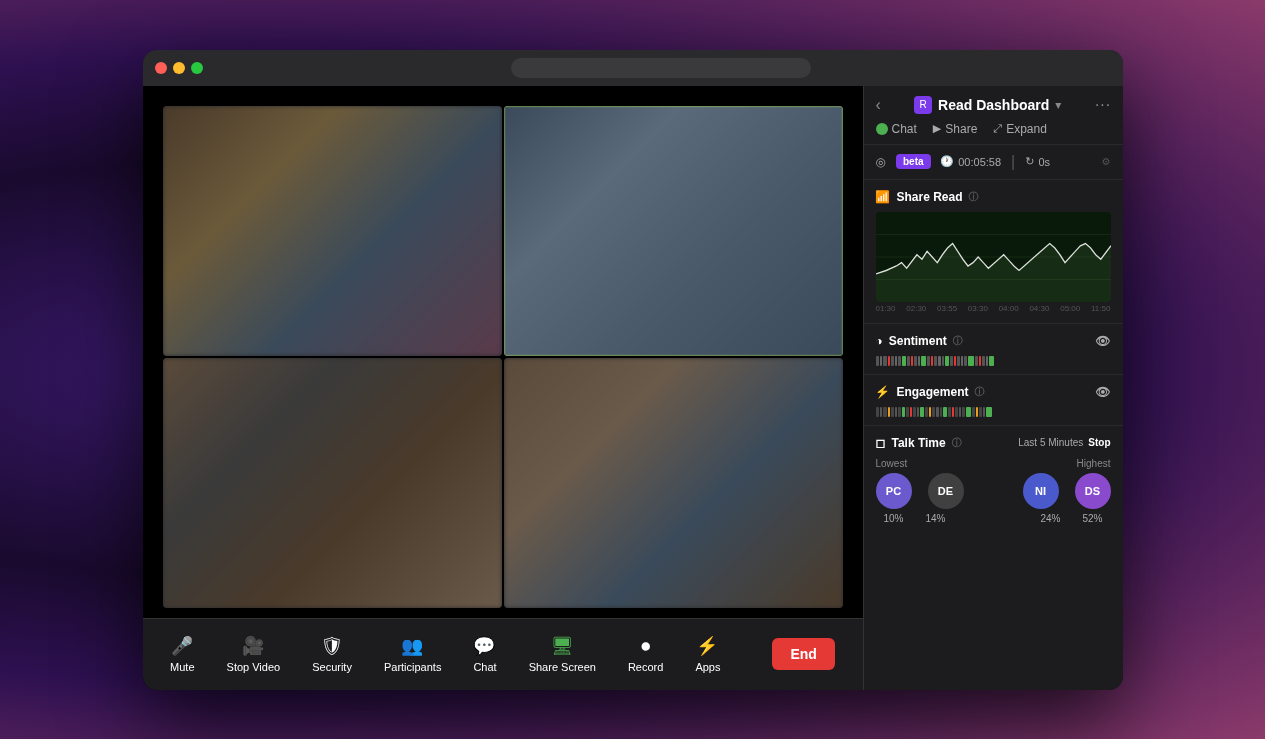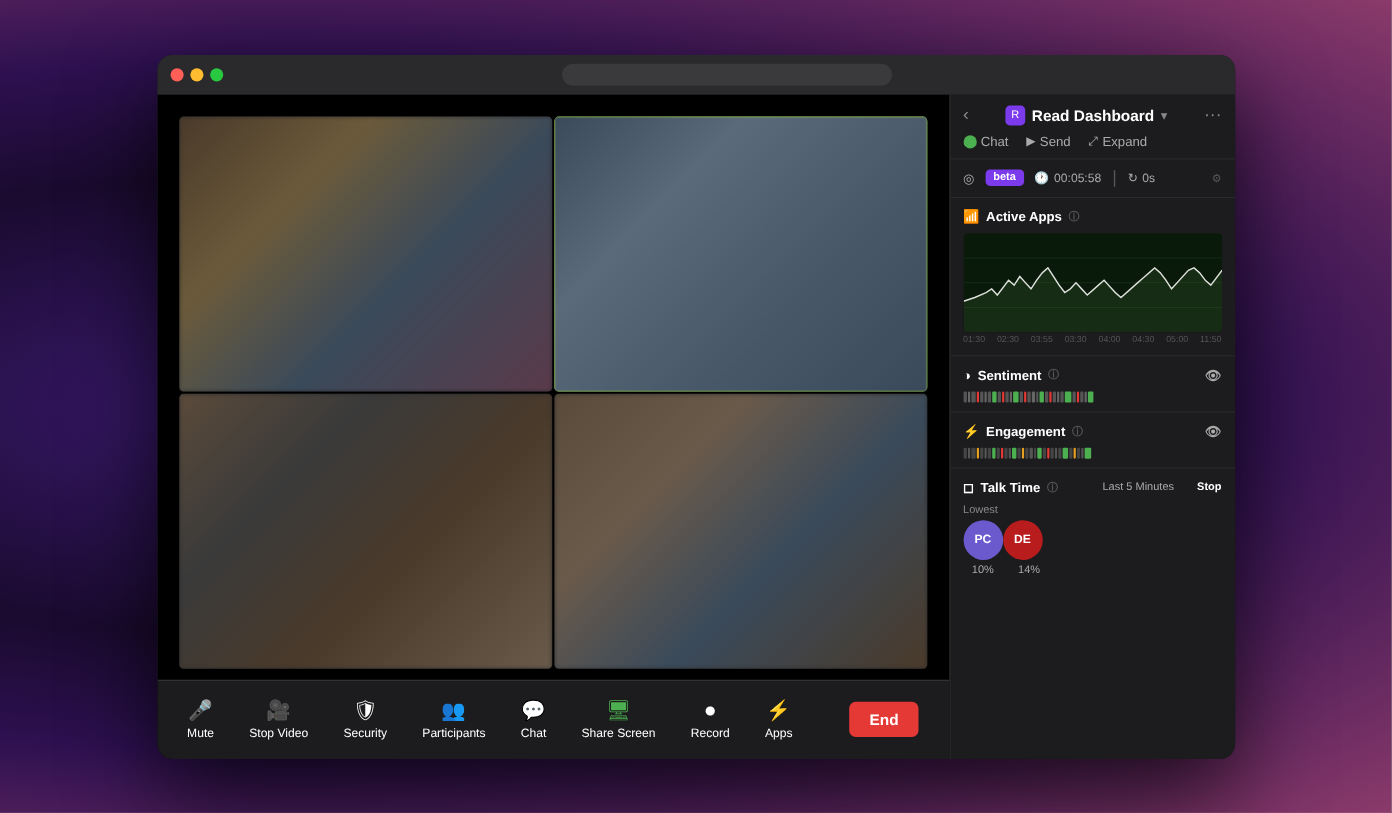--- a/index.html
+++ b/index.html
@@ -271,21 +271,21 @@
     .talk-time-title {
       display: flex;
       align-items: center;
       gap: 6px;
       color: #fff;
       font-size: 12px;
       font-weight: 600;
     }
     .talk-time-tabs {
       display: flex;
-      gap: 21px;
+      gap: 5px;
       font-size: 10px;
       color: #aaa;
     }
     .talk-time-tab.active { color: #fff; font-weight: 600; }
     .talk-time-content {
       display: flex;
       justify-content: space-between;
       align-items: flex-start;
     }
     .talk-group {
@@ -293,35 +293,35 @@
       flex-direction: column;
       align-items: flex-start;
       gap: 4px;
     }
     .talk-group-label {
       font-size: 10px;
       color: #888;
     }
     .avatar-row {
       display: flex;
-      gap: 0;
+      gap: 16px;
     }
     .avatar {
       width: 36px;
       height: 36px;
       border-radius: 50%;
       display: flex;
       align-items: center;
       justify-content: center;
       font-size: 11px;
       font-weight: 700;
       color: #fff;
     }
     .avatar-pc { background: #6b5acd; }
-    .avatar-de { background: #b91c1c; }
+    .avatar-de { background: #404040; }
     .avatar-ni { background: #4a5acd; }
     .avatar-ds { background: #8a4acd; }
     .avatar-pct-row {
       display: flex;
       gap: 6px;
     }
     .avatar-pct {
       width: 36px;
       text-align: center;
       font-size: 10px;
@@ -418,21 +418,21 @@
           </div>
           <span class="more-btn">···</span>
         </div>
         <div class="sidebar-actions">
           <div class="action-btn">
             <span style="width:12px;height:12px;border-radius:50%;background:#4CAF50;display:inline-block;"></span>
             <span>Chat</span>
           </div>
           <div class="action-btn">
             <span style="font-size:11px;">▶</span>
-            <span>Send</span>
+            <span>Share</span>
           </div>
           <div class="action-btn">
             <span style="font-size:11px;">⤢</span>
             <span>Expand</span>
           </div>
         </div>
       </div>
 
       <div class="sidebar-beta-row">
         <span style="color:#aaa;font-size:12px;">◎</span>
@@ -445,21 +445,21 @@
         <div class="timer">
           <span>↻</span>
           <span>0s</span>
         </div>
         <span style="color:#555;font-size:10px;margin-left:auto;">⚙</span>
       </div>
 
       <div class="sidebar-section">
         <div class="section-title">
           <span>📶</span>
-          <span>Active Apps</span>
+          <span>Share Read</span>
           <span class="info-icon">ⓘ</span>
         </div>
         <div class="chart-area">
           <svg class="chart-svg" viewBox="0 0 230 80" preserveAspectRatio="none">
 
             <line x1="0" y1="20" x2="230" y2="20" stroke="#1a3a1a" stroke-width="0.5"></line>
             <line x1="0" y1="40" x2="230" y2="40" stroke="#1a3a1a" stroke-width="0.5"></line>
             <line x1="0" y1="60" x2="230" y2="60" stroke="#1a3a1a" stroke-width="0.5"></line>
 
             <polyline points="0,55 10,52 20,48 25,45 30,50 35,44 40,38 45,42 50,35 55,40 60,45 65,38 70,32 75,28 80,35 85,42 90,48 95,45 100,40 105,45 110,50 115,46 120,42 125,38 130,43 135,48 140,52 145,48 150,44 155,40 160,36 165,32 170,28 175,32 180,38 185,45 190,40 195,35 200,30 205,28 210,32 215,38 220,42 225,36 230,30" fill="none" stroke="#e8e8e8" stroke-width="1.2"></polyline>
@@ -582,17 +582,28 @@
             <div class="avatar-row">
               <div class="avatar avatar-pc">PC</div>
               <div class="avatar avatar-de">DE</div>
             </div>
             <div class="avatar-pct-row">
               <span class="avatar-pct">10%</span>
               <span class="avatar-pct">14%</span>
             </div>
           </div>
 
+          <div class="talk-group" style="align-items:flex-end;">
+            <span class="talk-group-label">Highest</span>
+            <div class="avatar-row">
+              <div class="avatar avatar-ni">NI</div>
+              <div class="avatar avatar-ds">DS</div>
+            </div>
+            <div class="avatar-pct-row">
+              <span class="avatar-pct">24%</span>
+              <span class="avatar-pct">52%</span>
+            </div>
+          </div>
         </div>
       </div>
     </div>
   </div>
 </div>
 
 </body></html>

